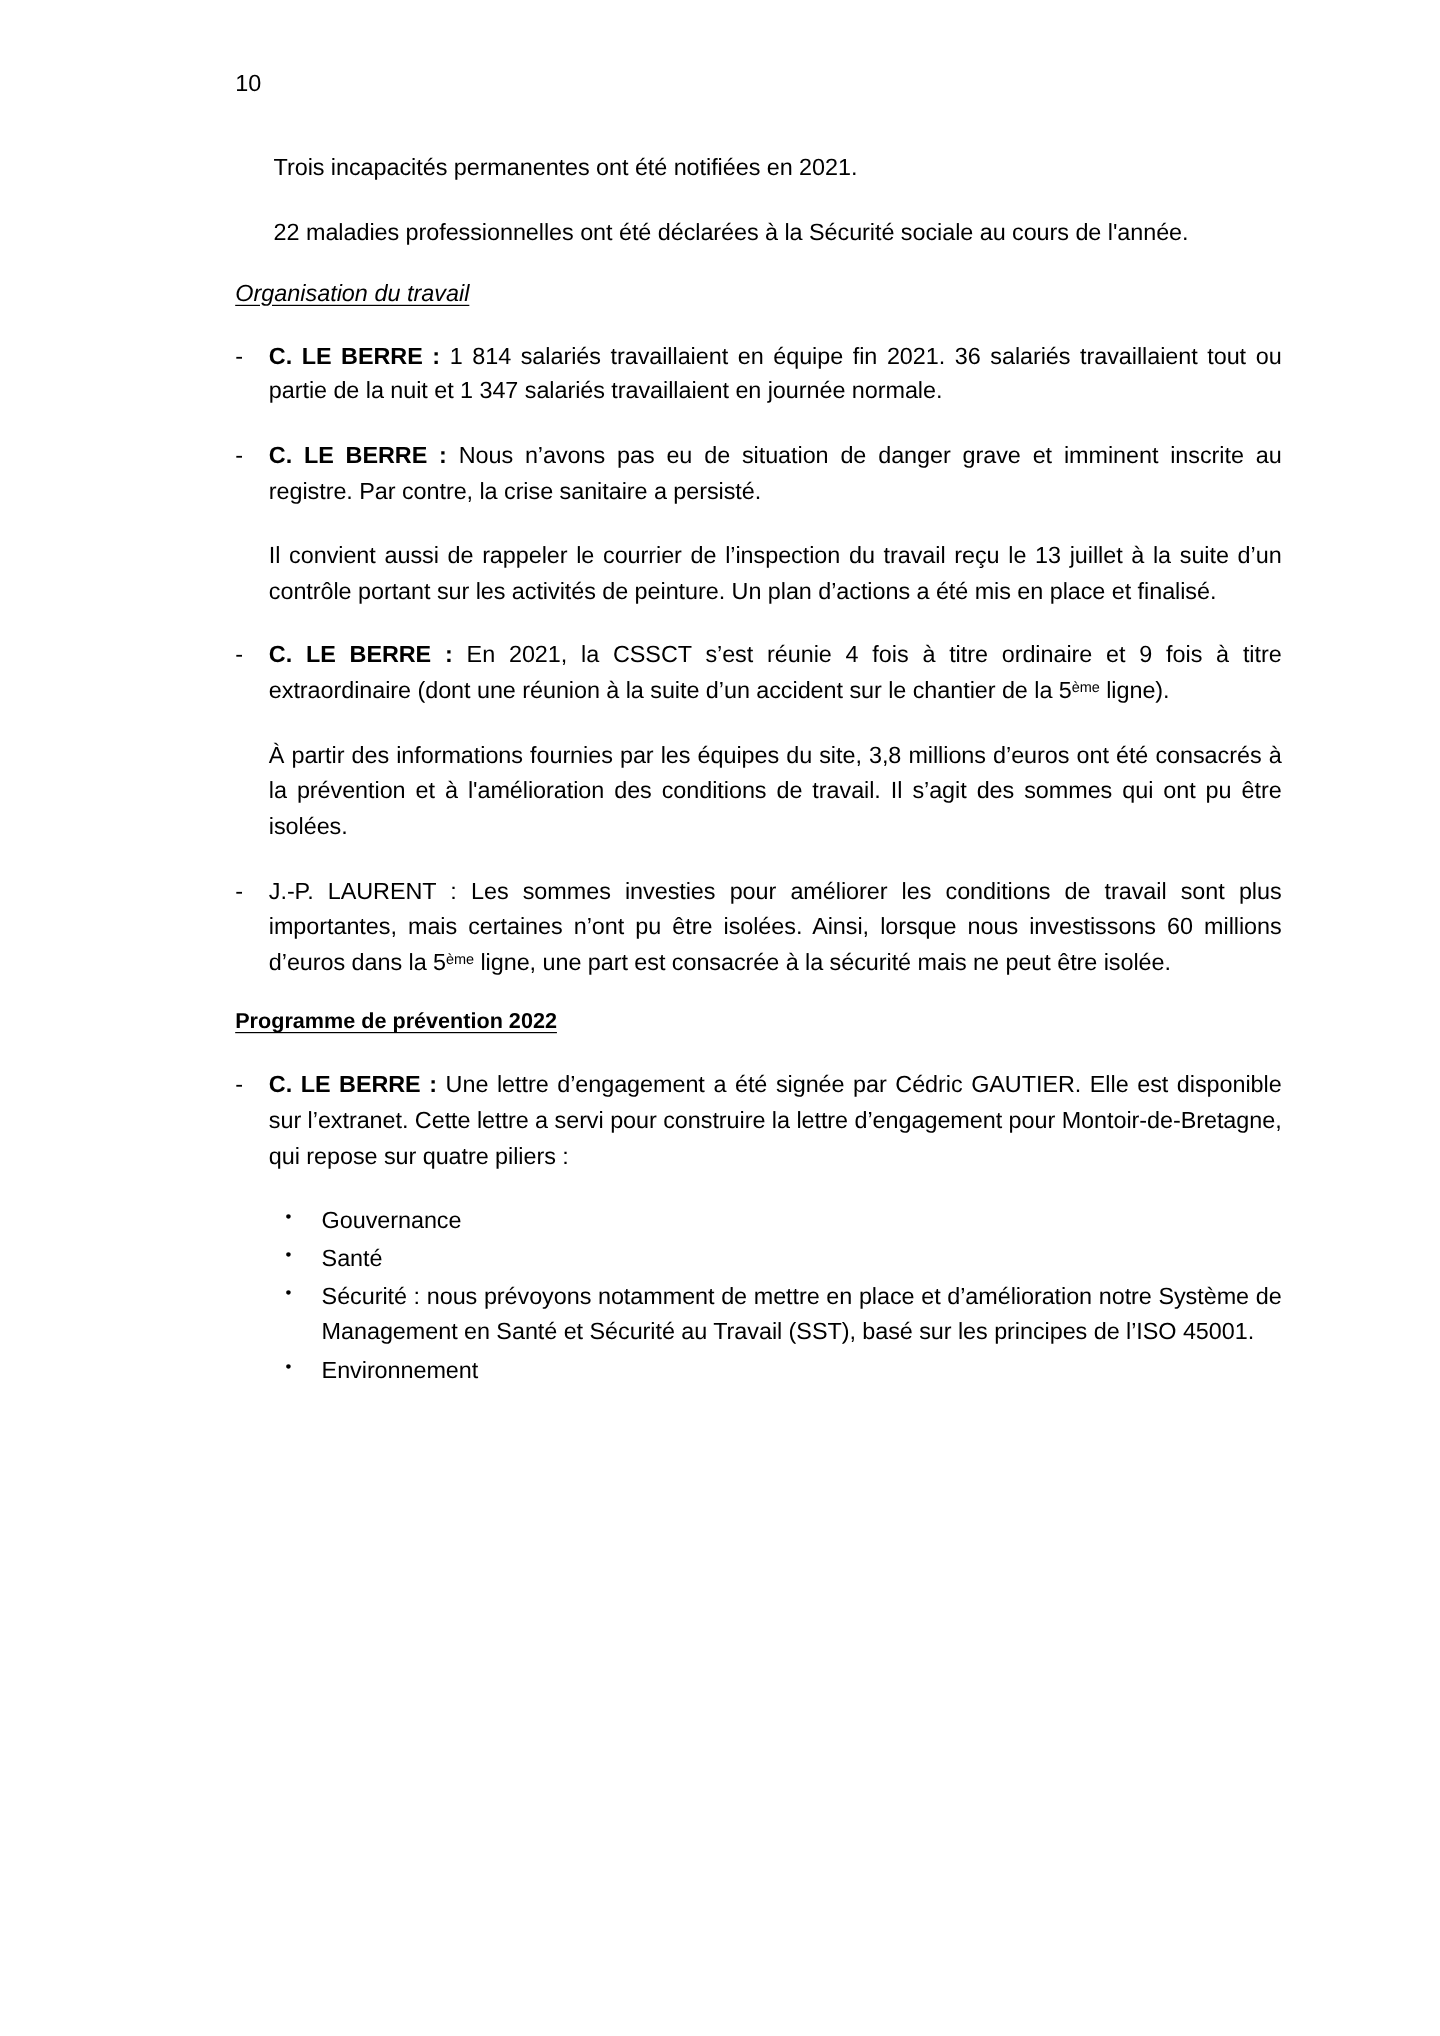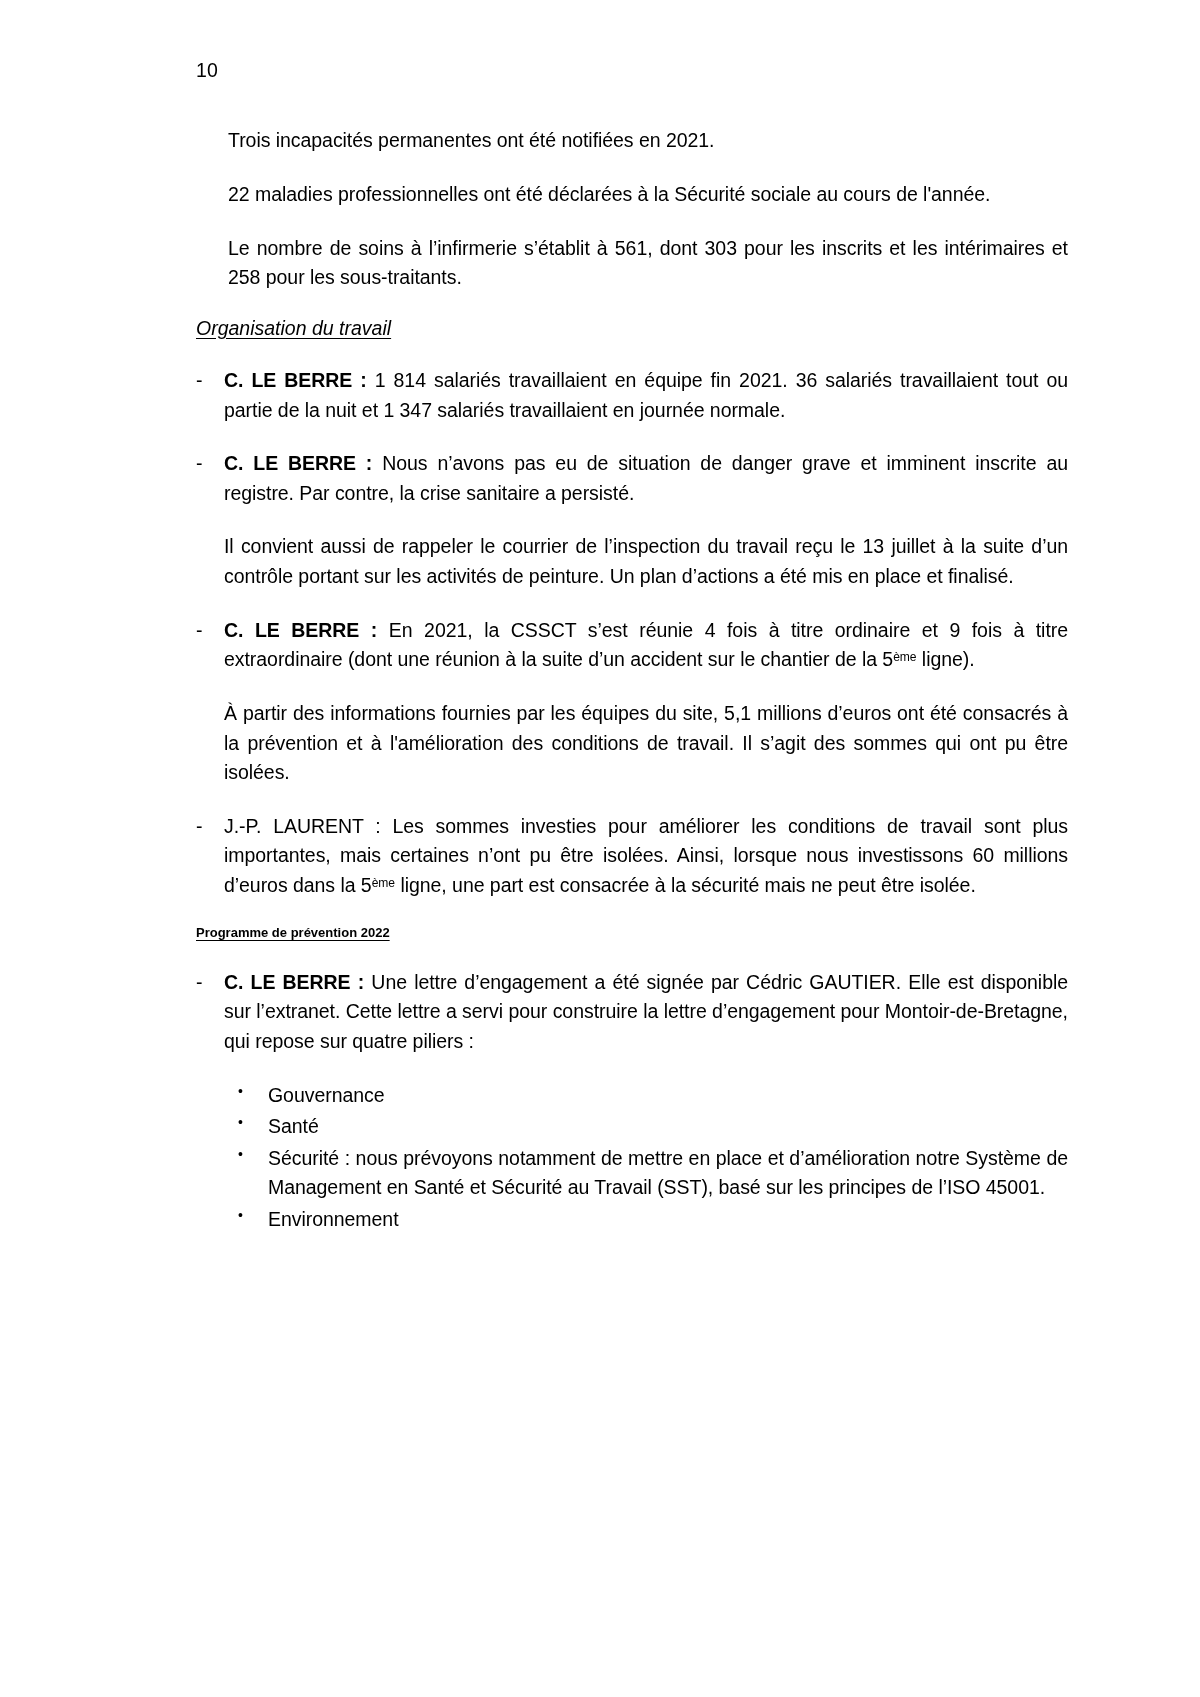--- a/index.html
+++ b/index.html
@@ -48,21 +48,21 @@
   .subhead {
     font-size: 19.5px;
     font-style: italic;
     text-decoration: underline;
     text-underline-offset: 3px;
     margin-bottom: 26px;
     margin-top: 6px;
     display: block;
   }
   .section-title {
-    font-size: 13px;
+    font-size: 18px;
     font-weight: bold;
     text-decoration: underline;
     text-underline-offset: 3px;
     margin-top: 14px;
     margin-bottom: 28px;
     display: block;
   }
   
   .dash-item {
     position: relative;
@@ -128,21 +128,20 @@
 </head>
 <body>
 
 <div class="page">
   <div class="content">
 
     <div class="page-number">10</div>
 
     <p class="para">Trois incapacités permanentes ont été notifiées en 2021.</p>
     <p class="para">22 maladies professionnelles ont été déclarées à la Sécurité sociale au cours de l'année.</p>
-    <p class="para">Le nombre de soins à l’infirmerie s’établit à 561, dont 303 pour les inscrits et les intérimaires et 258 pour les sous-traitants.</p>
 
     <span class="subhead">Organisation du travail</span>
 
     <div class="dash-item">
       <span class="dash-mark">-</span>
       <span class="speaker">C. LE BERRE :</span>
       <span>1 814 salariés travaillaient en équipe fin 2021. 36 salariés travaillaient tout ou partie de la nuit et 1 347 salariés travaillaient en journée normale.</span>
     </div>
 
 
@@ -154,21 +153,21 @@
 
     <p class="indent-para">Il convient aussi de rappeler le courrier de l’inspection du travail reçu le 13 juillet à la suite d’un contrôle portant sur les activités de peinture. Un plan d’actions a été mis en place et finalisé.</p>
 
 
     <div class="dash-item">
       <span class="dash-mark">-</span>
       <span class="speaker">C. LE BERRE :</span>
       <span>En 2021, la CSSCT s’est réunie 4 fois à titre ordinaire et 9 fois à titre extraordinaire (dont une réunion à la suite d’un accident sur le chantier de la 5</span><sup>ème</sup><span> ligne).</span>
     </div>
 
-    <p class="indent-para">À partir des informations fournies par les équipes du site, 5,1 millions d’euros ont été consacrés à la prévention et à l'amélioration des conditions de travail. Il s’agit des sommes qui ont pu être isolées.</p>
+    <p class="indent-para">À partir des informations fournies par les équipes du site, 3,8 millions d’euros ont été consacrés à la prévention et à l'amélioration des conditions de travail. Il s’agit des sommes qui ont pu être isolées.</p>
 
     <div class="dash-item">
       <span class="dash-mark">-</span>
       <span class="speaker-plain">J.-P. LAURENT :</span>
       <span>Les sommes investies pour améliorer les conditions de travail sont plus importantes, mais certaines n’ont pu être isolées. Ainsi, lorsque nous investissons 60 millions d’euros dans la 5</span><sup>ème</sup><span> ligne, une part est consacrée à la sécurité mais ne peut être isolée.</span>
     </div>
 
     <span class="section-title">Programme de prévention 2022</span>
 
     <div class="dash-item">

